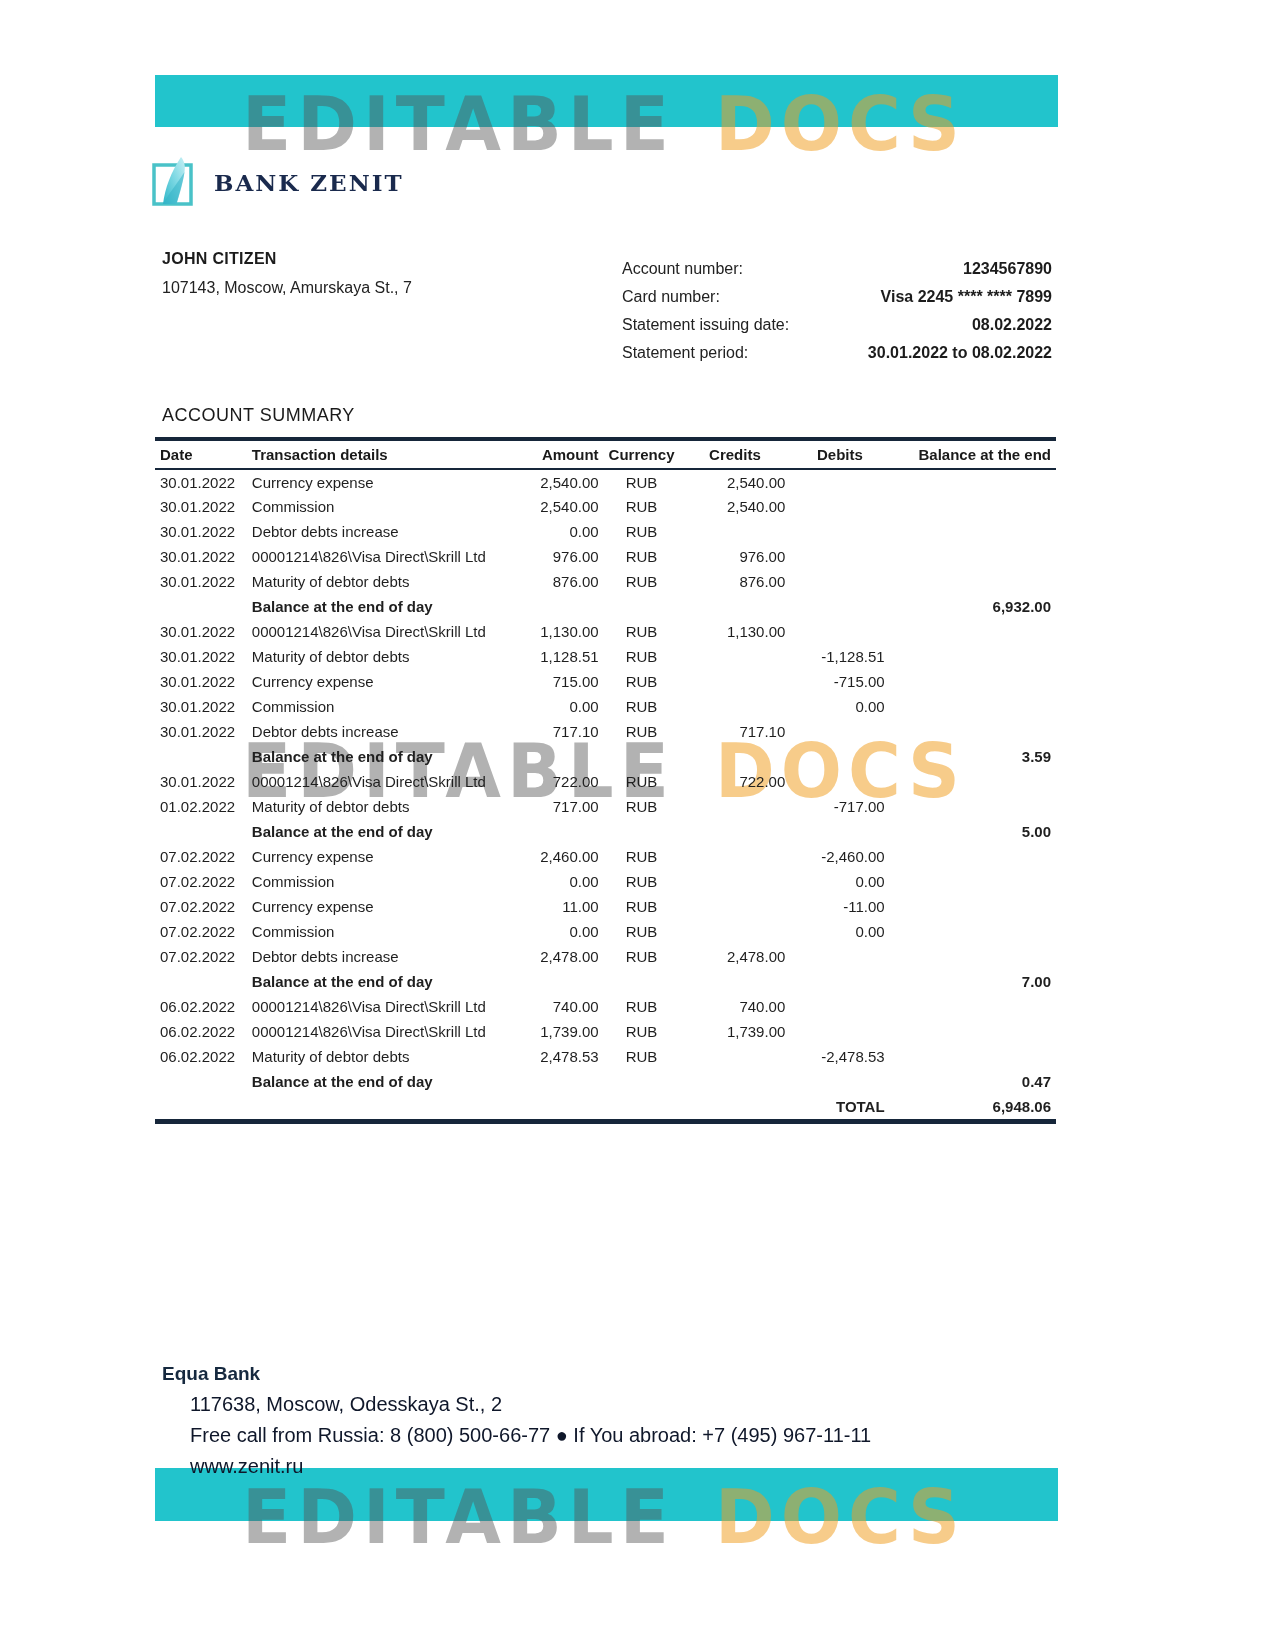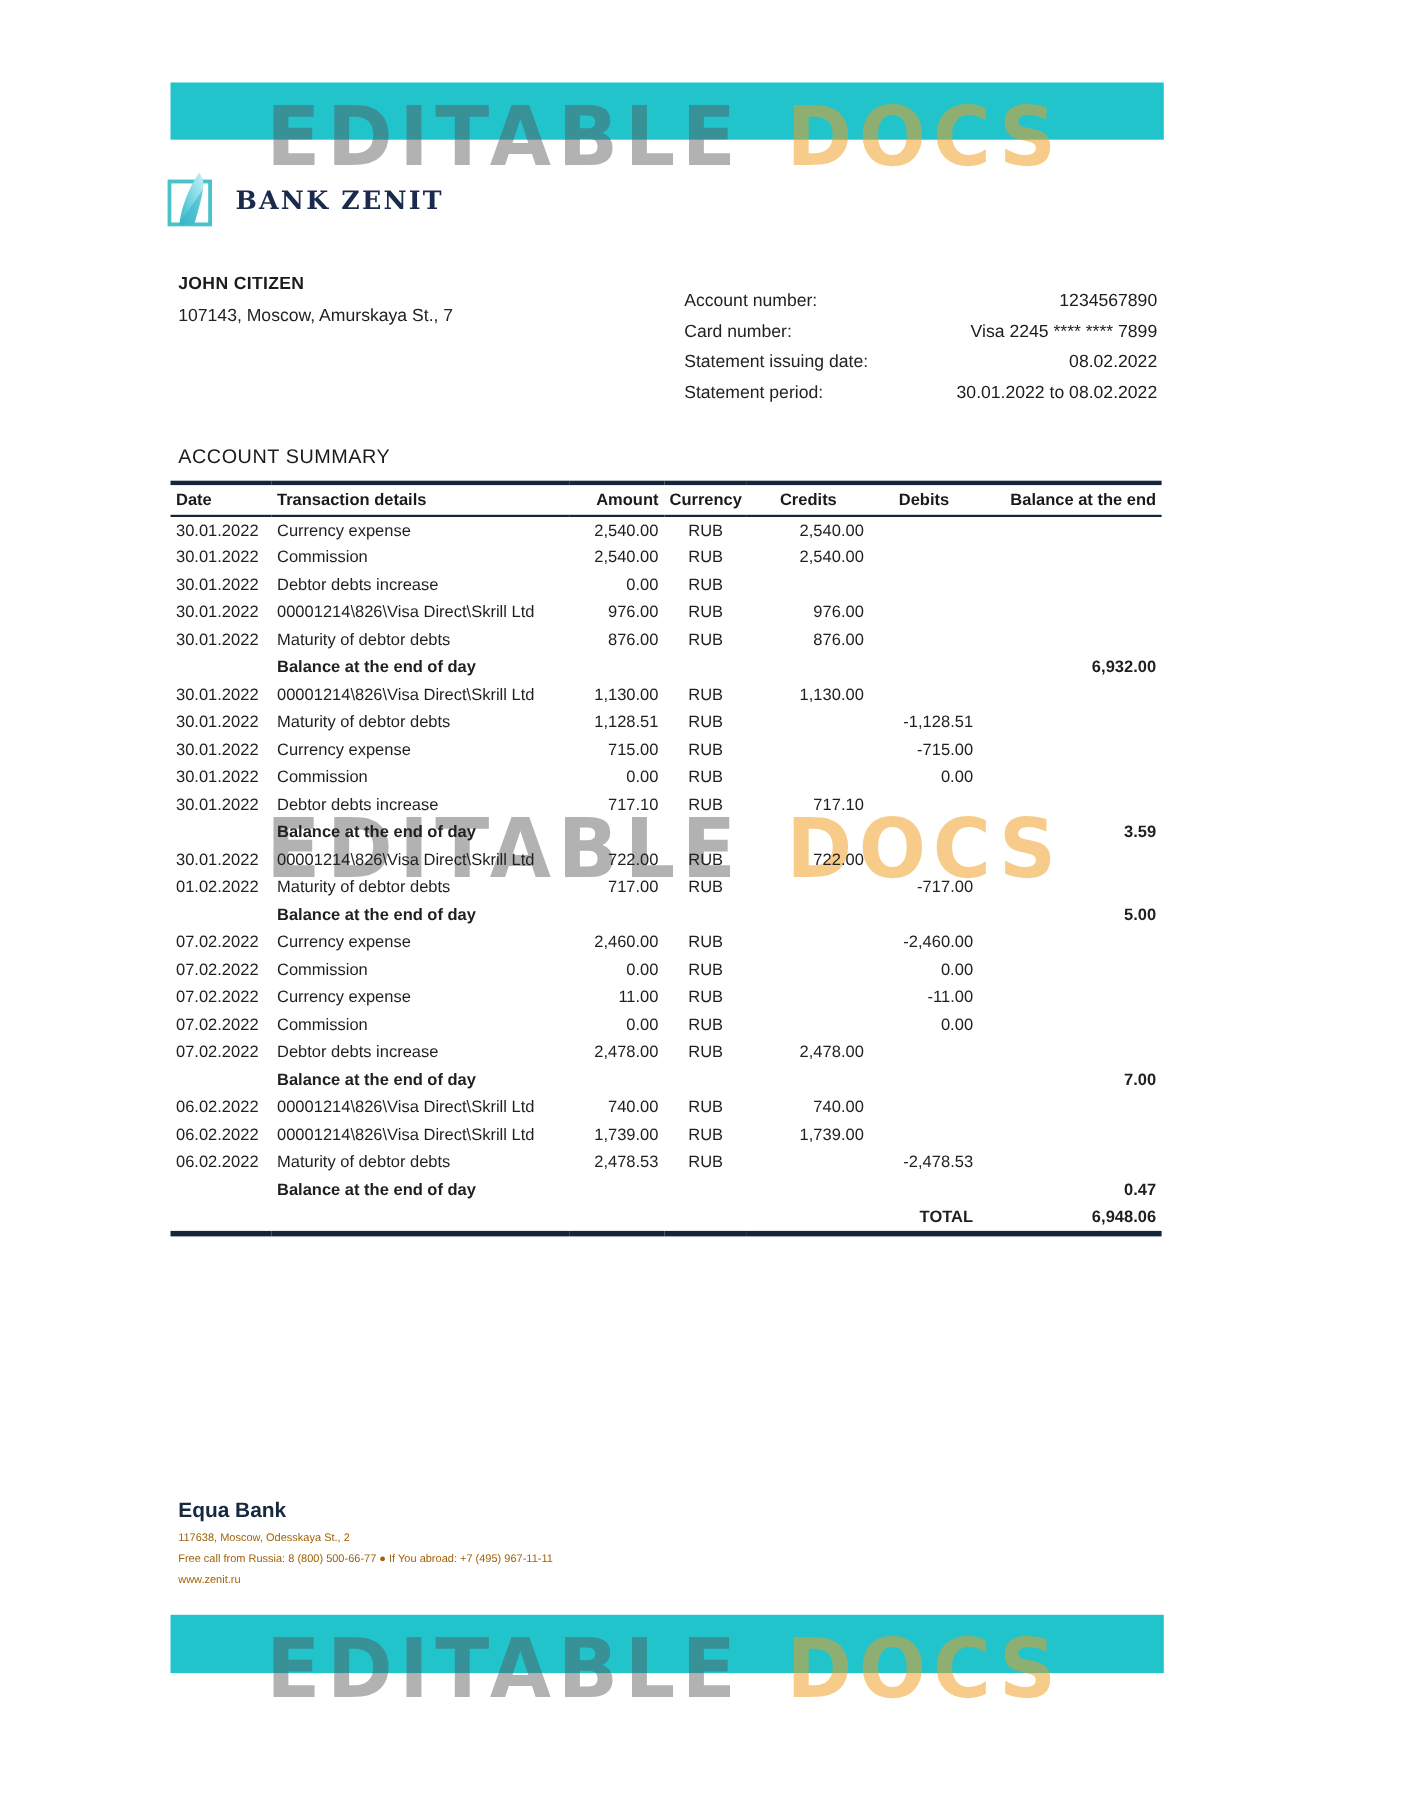--- a/index.html
+++ b/index.html
@@ -39,23 +39,23 @@
   .brand-name {
     font-family: "DejaVu Serif", "Liberation Serif", serif;
     font-weight: bold; font-size: 23px; letter-spacing: 2px;
     color: #1a2a4d; margin-left: 16px; padding-top: 14px;
   }
   
   .customer { position: absolute; left: 162px; top: 250px; z-index: 2; }
   .customer-name { font-size: 16px; font-weight: bold; letter-spacing: 0.3px; color: #1c1c1c; }
   .customer-address { font-size: 16px; margin-top: 11px; color: #222; }
   .acct-info { position: absolute; left: 622px; top: 255px; width: 430px; z-index: 2; }
-  .acct-row { display: flex; justify-content: space-between; align-items: flex-end; height: 28px; }
+  .acct-row { display: flex; justify-content: space-between; align-items: center; height: 28px; }
   .acct-label { font-size: 16px; color: #222; }
-  .acct-value { font-size: 16px; font-weight: normal; color: #1c1c1c; text-align: right; }
+  .acct-value { font-size: 16px; font-weight: bold; color: #1c1c1c; text-align: right; }
   
   .section-title {
     position: absolute; left: 162px; top: 405px; z-index: 2;
     font-size: 18px; font-weight: normal; letter-spacing: 0.5px; color: #1a1a1a;
   }
   
   .table-wrap { position: absolute; left: 155px; top: 437px; width: 901px; z-index: 2; }
   table { width: 100%; border-collapse: collapse; background: transparent; }
   table { border-bottom: 5px solid #16263a; }
   thead tr { border-top: 4px solid #16263a; border-bottom: 2px solid #16263a; }
@@ -67,21 +67,21 @@
   .col-currency{ width: 72px;  text-align: center; }
   .col-credits { width: 112px; text-align: right; }
   .col-debits  { width: 100px; text-align: right; }
   .col-balance { width: 167px; text-align: right; }
   th.col-credits, th.col-debits { text-align: center; }
   tr.balance-row td { font-weight: bold; }
   tfoot td { font-weight: bold; height: 27px; }
   
   .footer { position: absolute; left: 162px; top: 1363px; z-index: 2; }
   .footer-bank { font-size: 19px; font-weight: bold; color: #16293f; }
-  .footer-line { font-size: 10px; color: #a16207; margin-top: 8px; }
+  .footer-line { font-size: 20px; color: #0f172a; margin-top: 8px; margin-left: 28px; }
 </style>
 </head>
 <body>
 
 <div class="page">
 
   <div class="banner top"></div>
   <div class="watermark wm-top">
     <span class="w-gray">EDITABLE</span>
     <span class="w-orange">DOCS</span>

